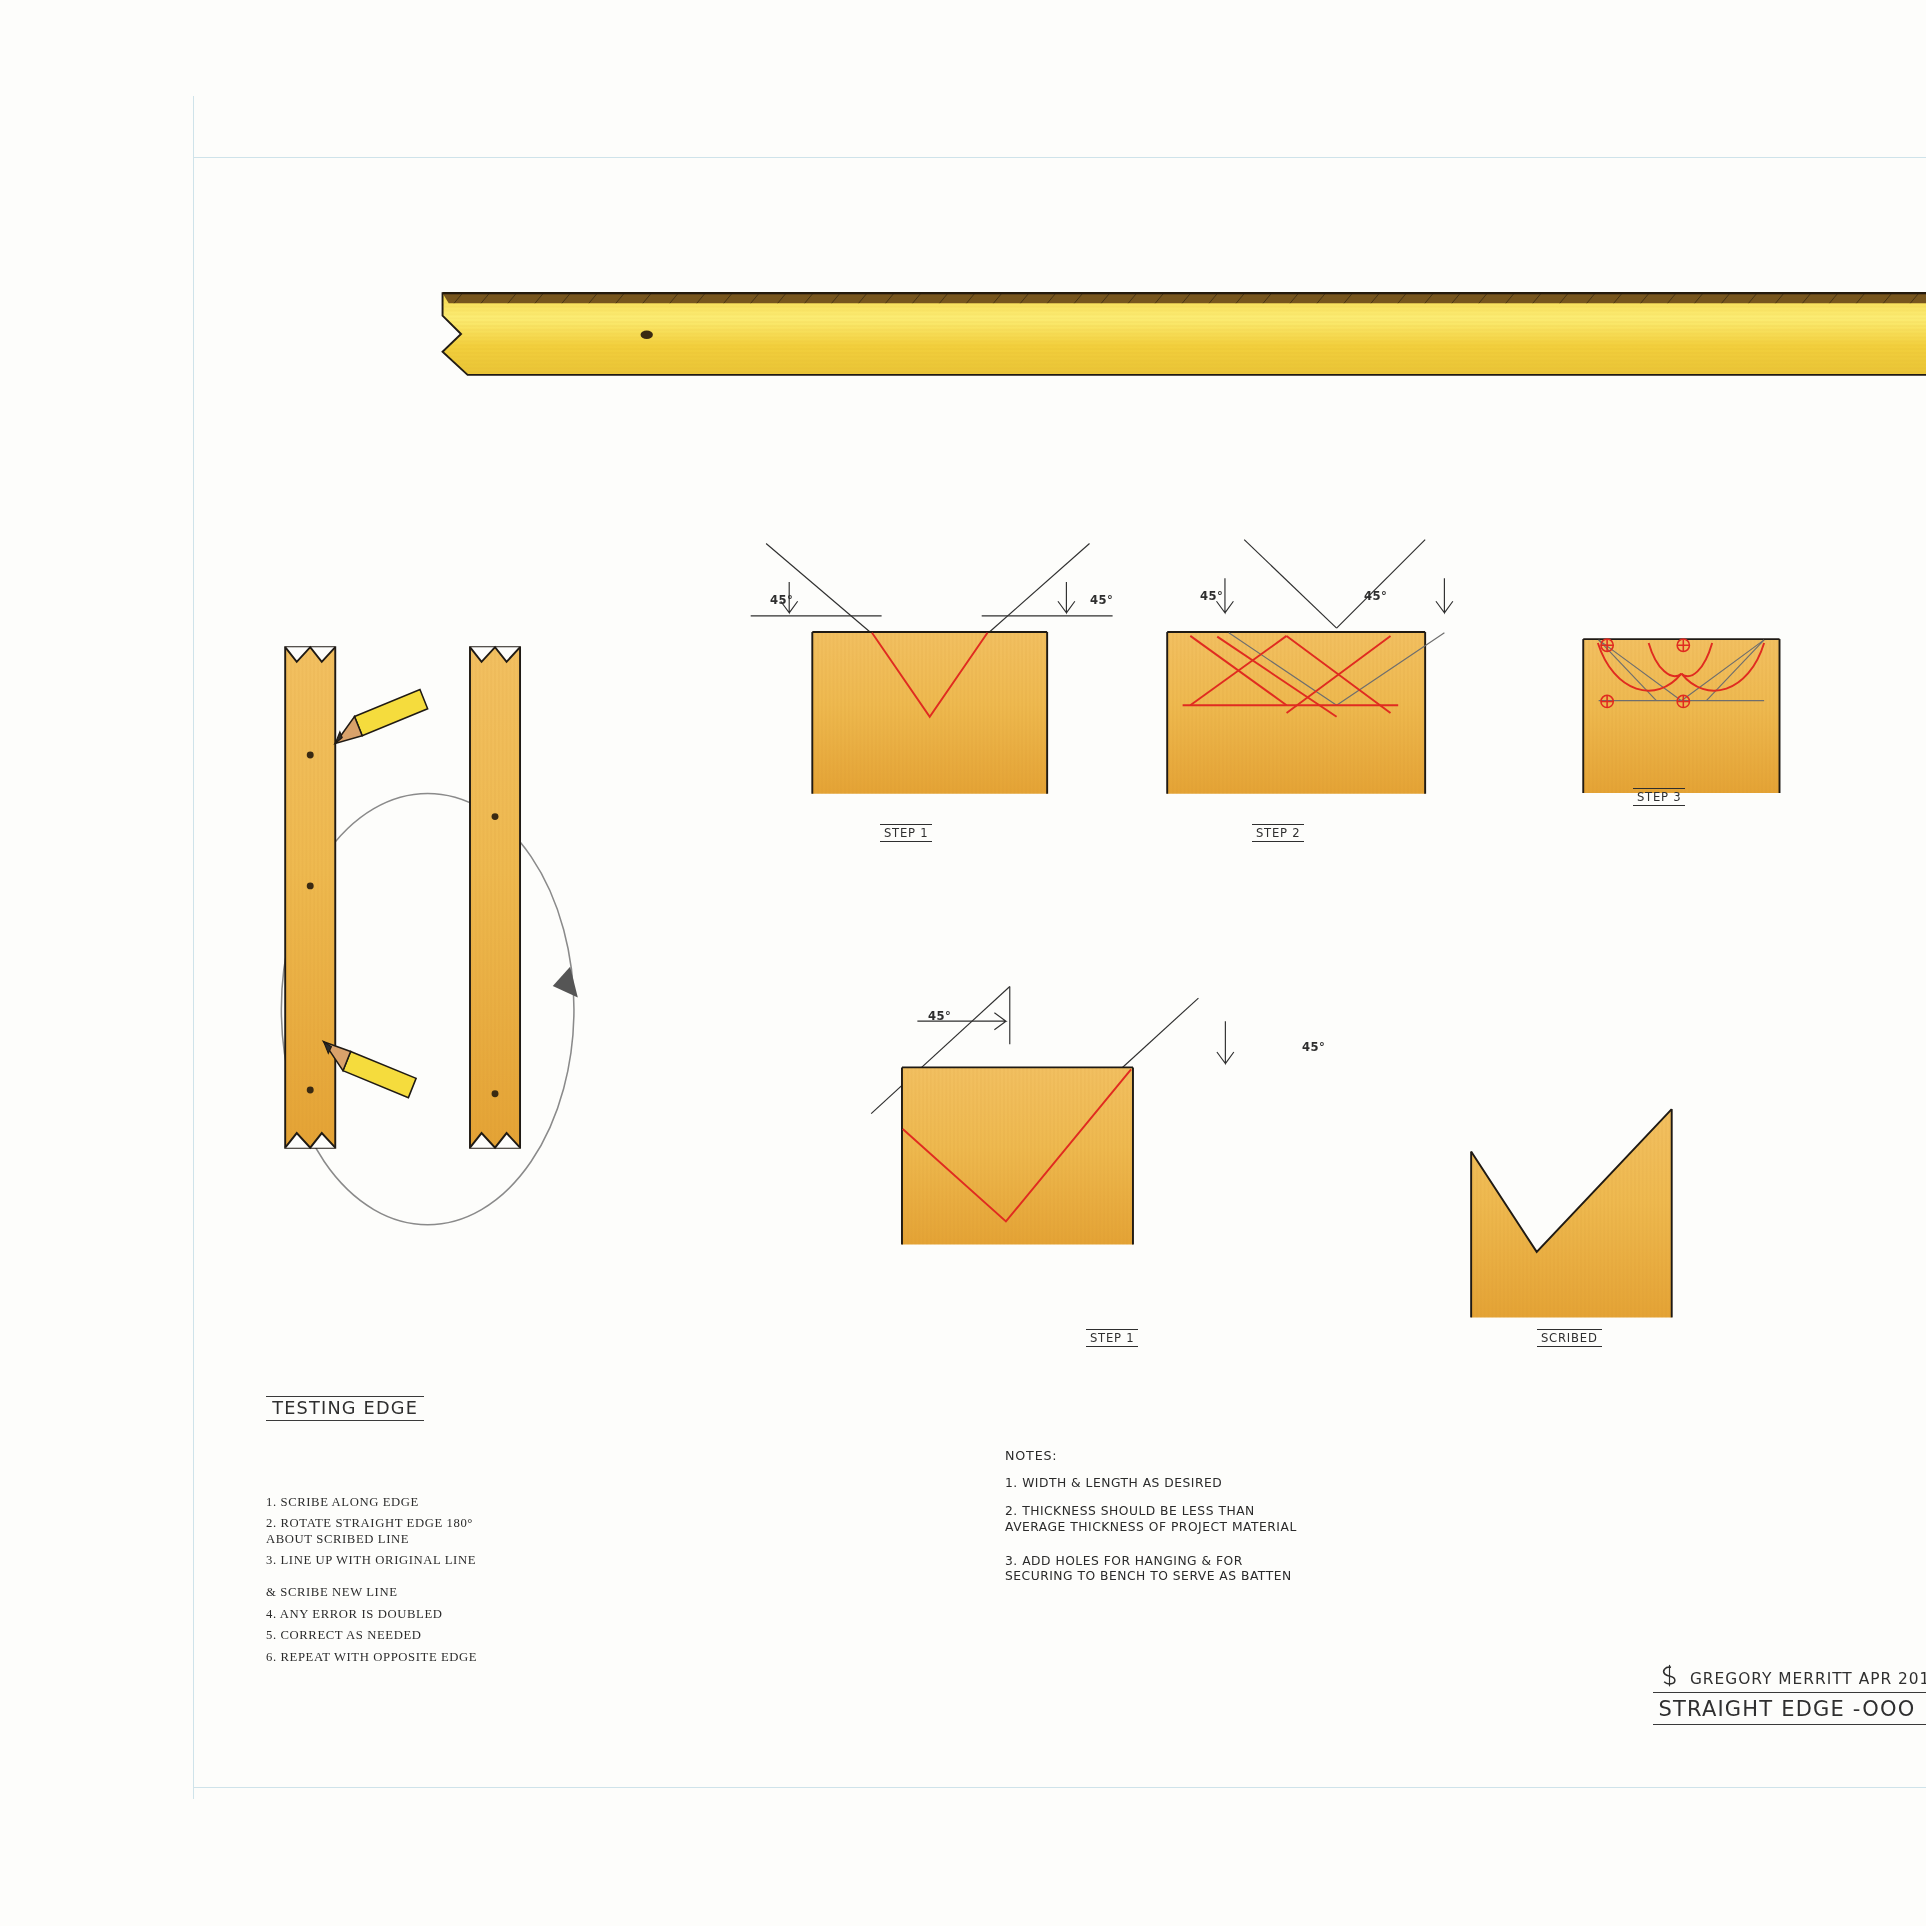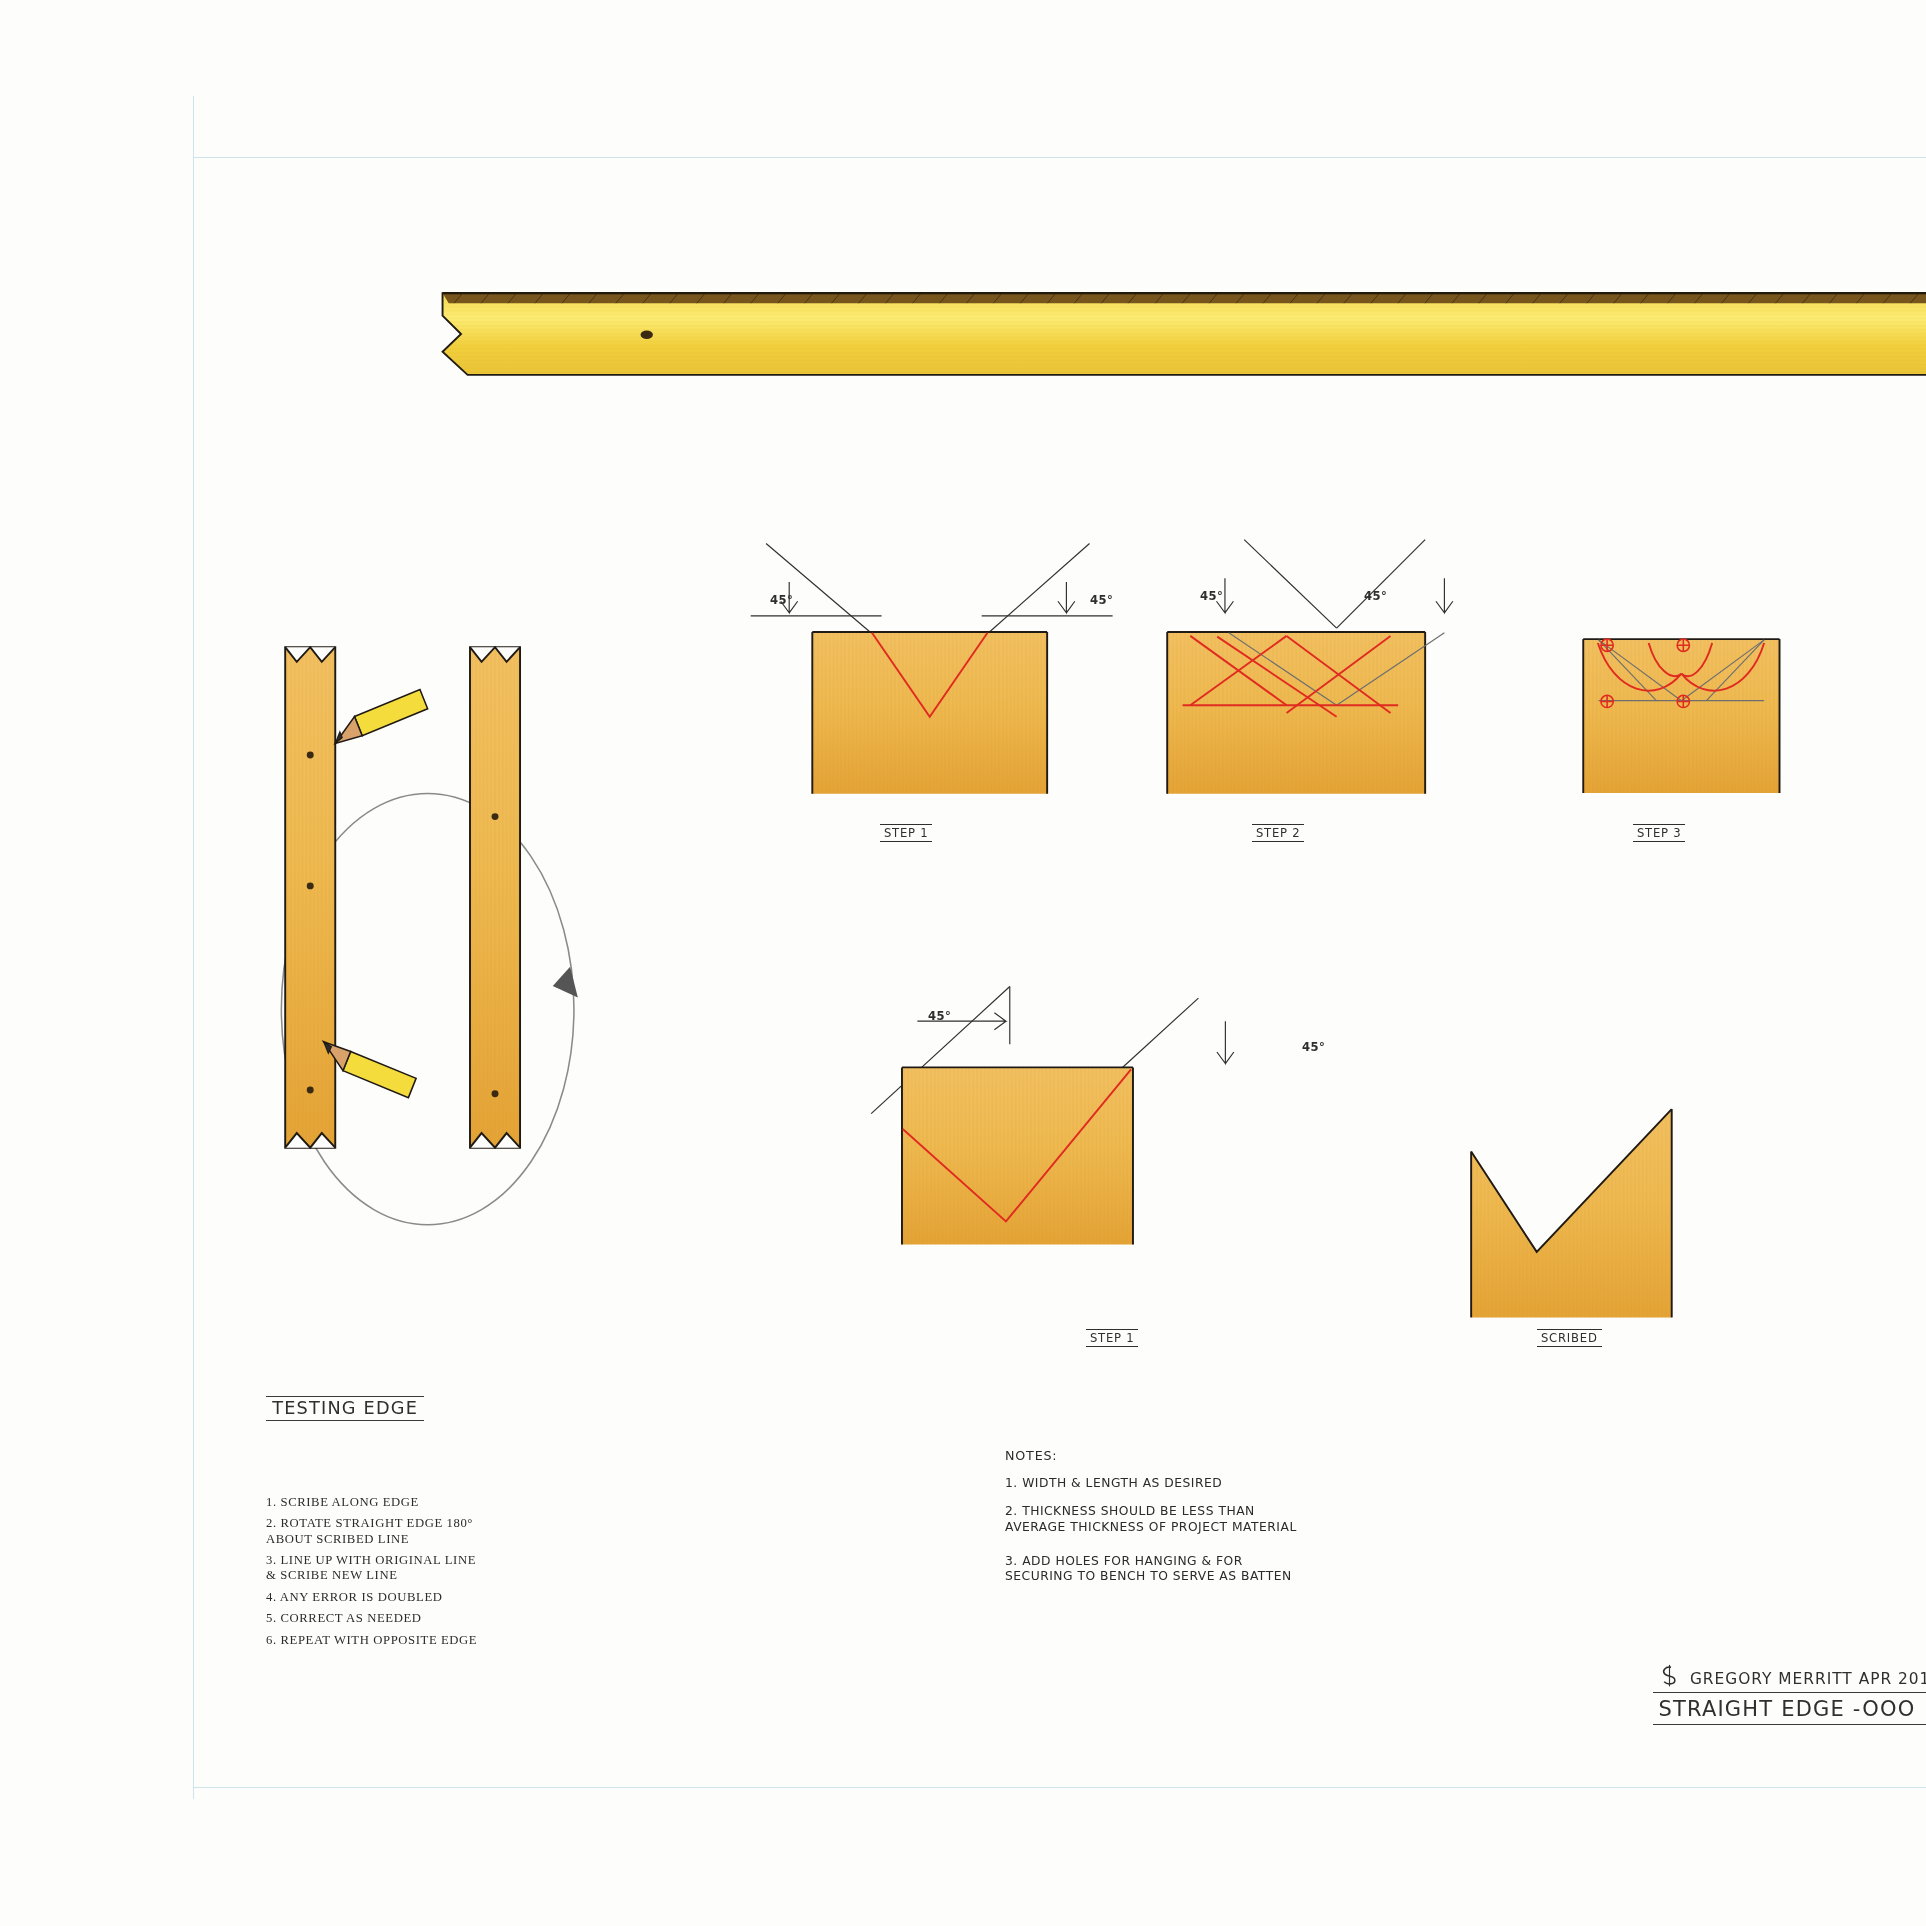--- a/index.html
+++ b/index.html
@@ -254,21 +254,21 @@
 
   <div class="abs" style="left:266px; top:1396px;">
     <div class="heading-underlined">TESTING EDGE</div>
   </div>
 
   <div class="abs" style="left:266px; top:1495px; width:539px;">
     <div class="proc-item" style="margin-bottom:6.2px;">1. SCRIBE ALONG EDGE</div>
     <div class="proc-item">2. ROTATE  STRAIGHT EDGE 180°</div>
     <div class="proc-item" style="margin-bottom:6.2px;">     ABOUT SCRIBED LINE</div>
     <div class="proc-item">3. LINE UP WITH ORIGINAL LINE</div>
-    <div class="proc-item" style="margin-bottom:6.2px;">     &amp; SCRIBE  NEW LINE</div>
+    <div class="proc-item" style="margin-bottom:6.2px;margin-top:17px;">     &amp; SCRIBE  NEW LINE</div>
     <div class="proc-item" style="margin-bottom:6.2px;">4. ANY ERROR IS DOUBLED</div>
     <div class="proc-item" style="margin-bottom:6.2px;">5. CORRECT AS NEEDED</div>
     <div class="proc-item">6. REPEAT WITH OPPOSITE EDGE</div>
   </div>
 
   <div class="abs" style="left:743px; top:524px; width:385px; height:347px;">
     <svg width="385" height="347" viewBox="0 0 1000 900">
 
       <line x1="60" y1="50" x2="330" y2="280" stroke="#2f2f2f" stroke-width="3"></line>
       <line x1="900" y1="50" x2="640" y2="280" stroke="#2f2f2f" stroke-width="3"></line>
@@ -350,21 +350,21 @@
           <circle cx="330" cy="76" r="16"></circle>
             <path d="M314 76 H346 M330 60 V92"></path>
           <circle cx="132" cy="222" r="16"></circle>
             <path d="M116 222 H148 M132 206 V238"></path>
           <circle cx="330" cy="222" r="16"></circle>
             <path d="M314 222 H346 M330 206 V238"></path>
         </g>
       </g>
     </svg>
   </div>
-  <div class="abs" style="left:1633px; top:824px;">
+  <div class="abs" style="left:1633px; top:788px;">
     <div class="label-box" style="font-size:11.6px;">STEP 3</div>
   </div>
 
   <div class="abs" style="left:1907px; top:616px; width:270px; height:254px;">
     <svg width="270" height="254" viewBox="0 0 700 660">
       <path d="M60 60 L180 60 C 230 60, 250 130, 300 175 L320 200 L340 175 C 390 130, 410 60, 460 60 L560 60 L560 460 L60 460 Z" fill="url(#go)"></path>
       <path d="M60 60 L180 60 C 230 60, 250 130, 300 175 L320 200 L340 175 C 390 130, 410 60, 460 60 L560 60 L560 460 L60 460 Z" fill="url(#grainv)"></path>
       <path d="M60 60 L180 60 C 230 60, 250 130, 300 175 L320 200 L340 175 C 390 130, 410 60, 460 60 L560 60" fill="none" stroke="#1f1a14" stroke-width="5"></path>
       <path d="M60 60 L60 460" stroke="#1f1a14" stroke-width="5" fill="none"></path>
       <path d="M560 60 L560 460" stroke="#1f1a14" stroke-width="5" fill="none"></path>

